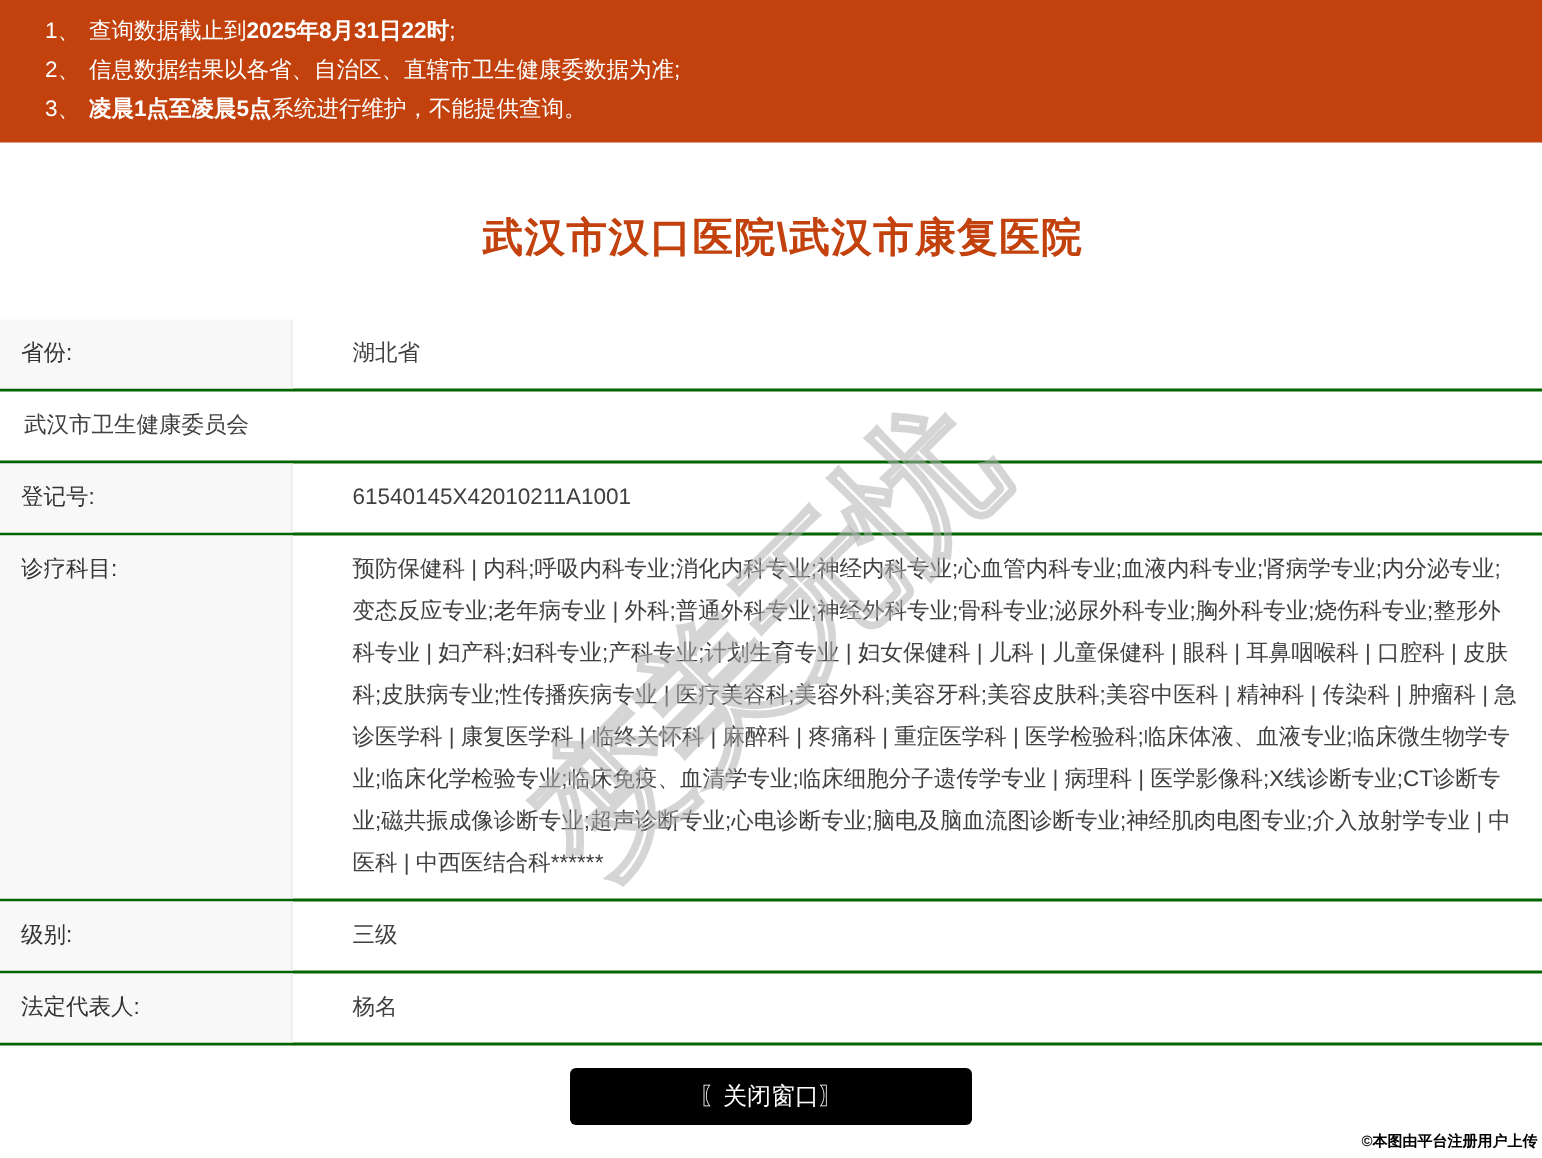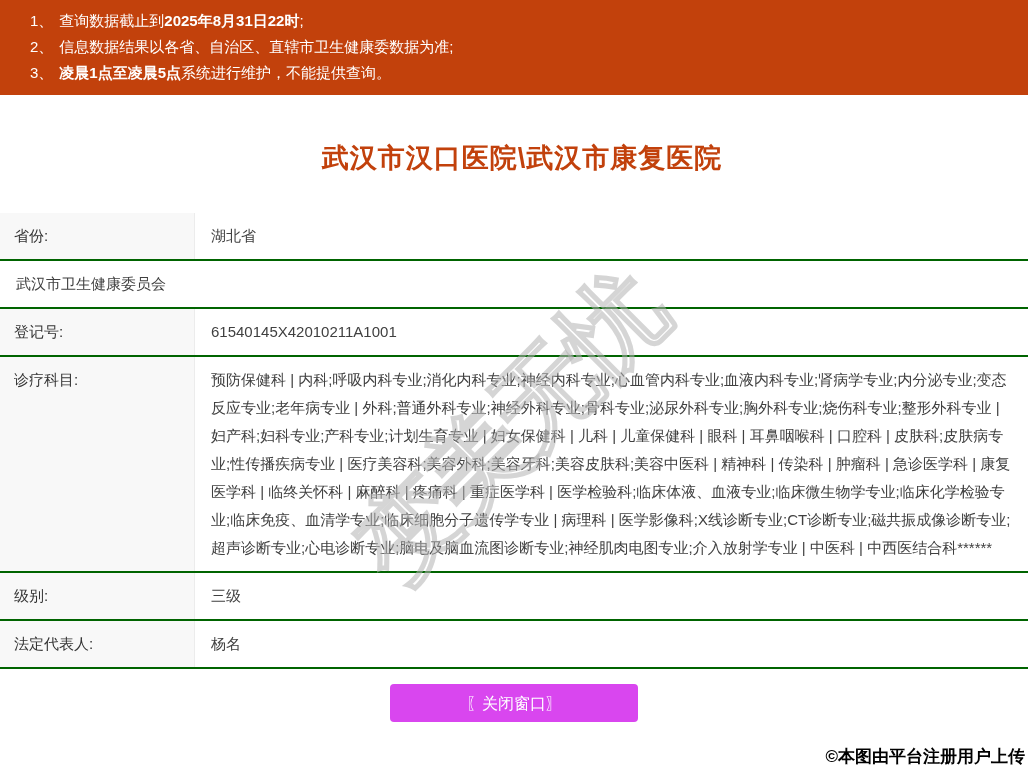--- a/index.html
+++ b/index.html
@@ -15,48 +15,48 @@
   .notice-line{line-height:26px;white-space:nowrap;}
   .notice-line .num{margin-right:6px;}
   .notice-line b{font-weight:bold;}
   
   .page-title{
     text-align:center;color:#c2410c;font-size:27px;font-weight:600;
     margin:12px;padding:33px 0 25px 16px;letter-spacing:1px;
   }
   
   .info-table{width:1028px;}
-  .row{display:flex;border-bottom:2px solid #006400;box-sizing:border-box;}
+  .row{display:flex;border-bottom:2px solid #006400;box-sizing:border-box;gap:24px;}
   .row-label{
     width:195px;box-sizing:border-box;background:#f8f8f8;border-right:1px solid #ececec;
     padding:9px 8px 9px 14px;color:#333333;font-size:15px;line-height:28px;flex:0 0 195px;
   }
   .row-value{
     flex:1;box-sizing:border-box;padding:9px 16px 9px 16px;color:#404040;
     font-size:15px;line-height:28px;word-break:break-all;
   }
   
   .button-wrap{text-align:center;margin-top:15px;}
   .close-btn{
-    display:inline-block;width:248px;height:38px;line-height:38px;border:none;
-    background:#d946ef;color:#ffffff;font-size:16px;border-radius:4px;cursor:pointer;
+    display:inline-block;width:268px;height:38px;line-height:38px;border:none;
+    background:#000000;color:#ffffff;font-size:16px;border-radius:4px;cursor:pointer;
     font-family:"Liberation Sans","DejaVu Sans",sans-serif;
   }
   
   .watermark{
     position:absolute;left:268px;top:238px;width:485px;height:385px;
     display:flex;align-items:center;justify-content:center;
     transform:rotate(-45deg);pointer-events:none;z-index:9;
     font-size:100px;font-weight:bold;color:transparent;
     -webkit-text-stroke:2px rgba(178,178,178,0.55);
     white-space:nowrap;letter-spacing:-4px;
   }
   
   .footer-credit{
-    position:absolute;right:3px;bottom:4px;font-size:17px;font-weight:bold;color:#000000;
+    position:absolute;right:3px;bottom:4px;font-size:10px;font-weight:bold;color:#000000;
   }
 </style>
 </head>
 <body>
 
 <div class="notice-bar">
   <div class="notice-line"><span class="num">1、</span><span>查询数据截止到</span><b>2025年8月31日22时</b><span>;</span></div>
   <div class="notice-line"><span class="num">2、</span><span>信息数据结果以各省、自治区、直辖市卫生健康委数据为准;</span><b></b><span></span></div>
   <div class="notice-line"><span class="num">3、</span><span></span><b>凌晨1点至凌晨5点</b><span>系统进行维护，不能提供查询。</span></div>
 </div>

